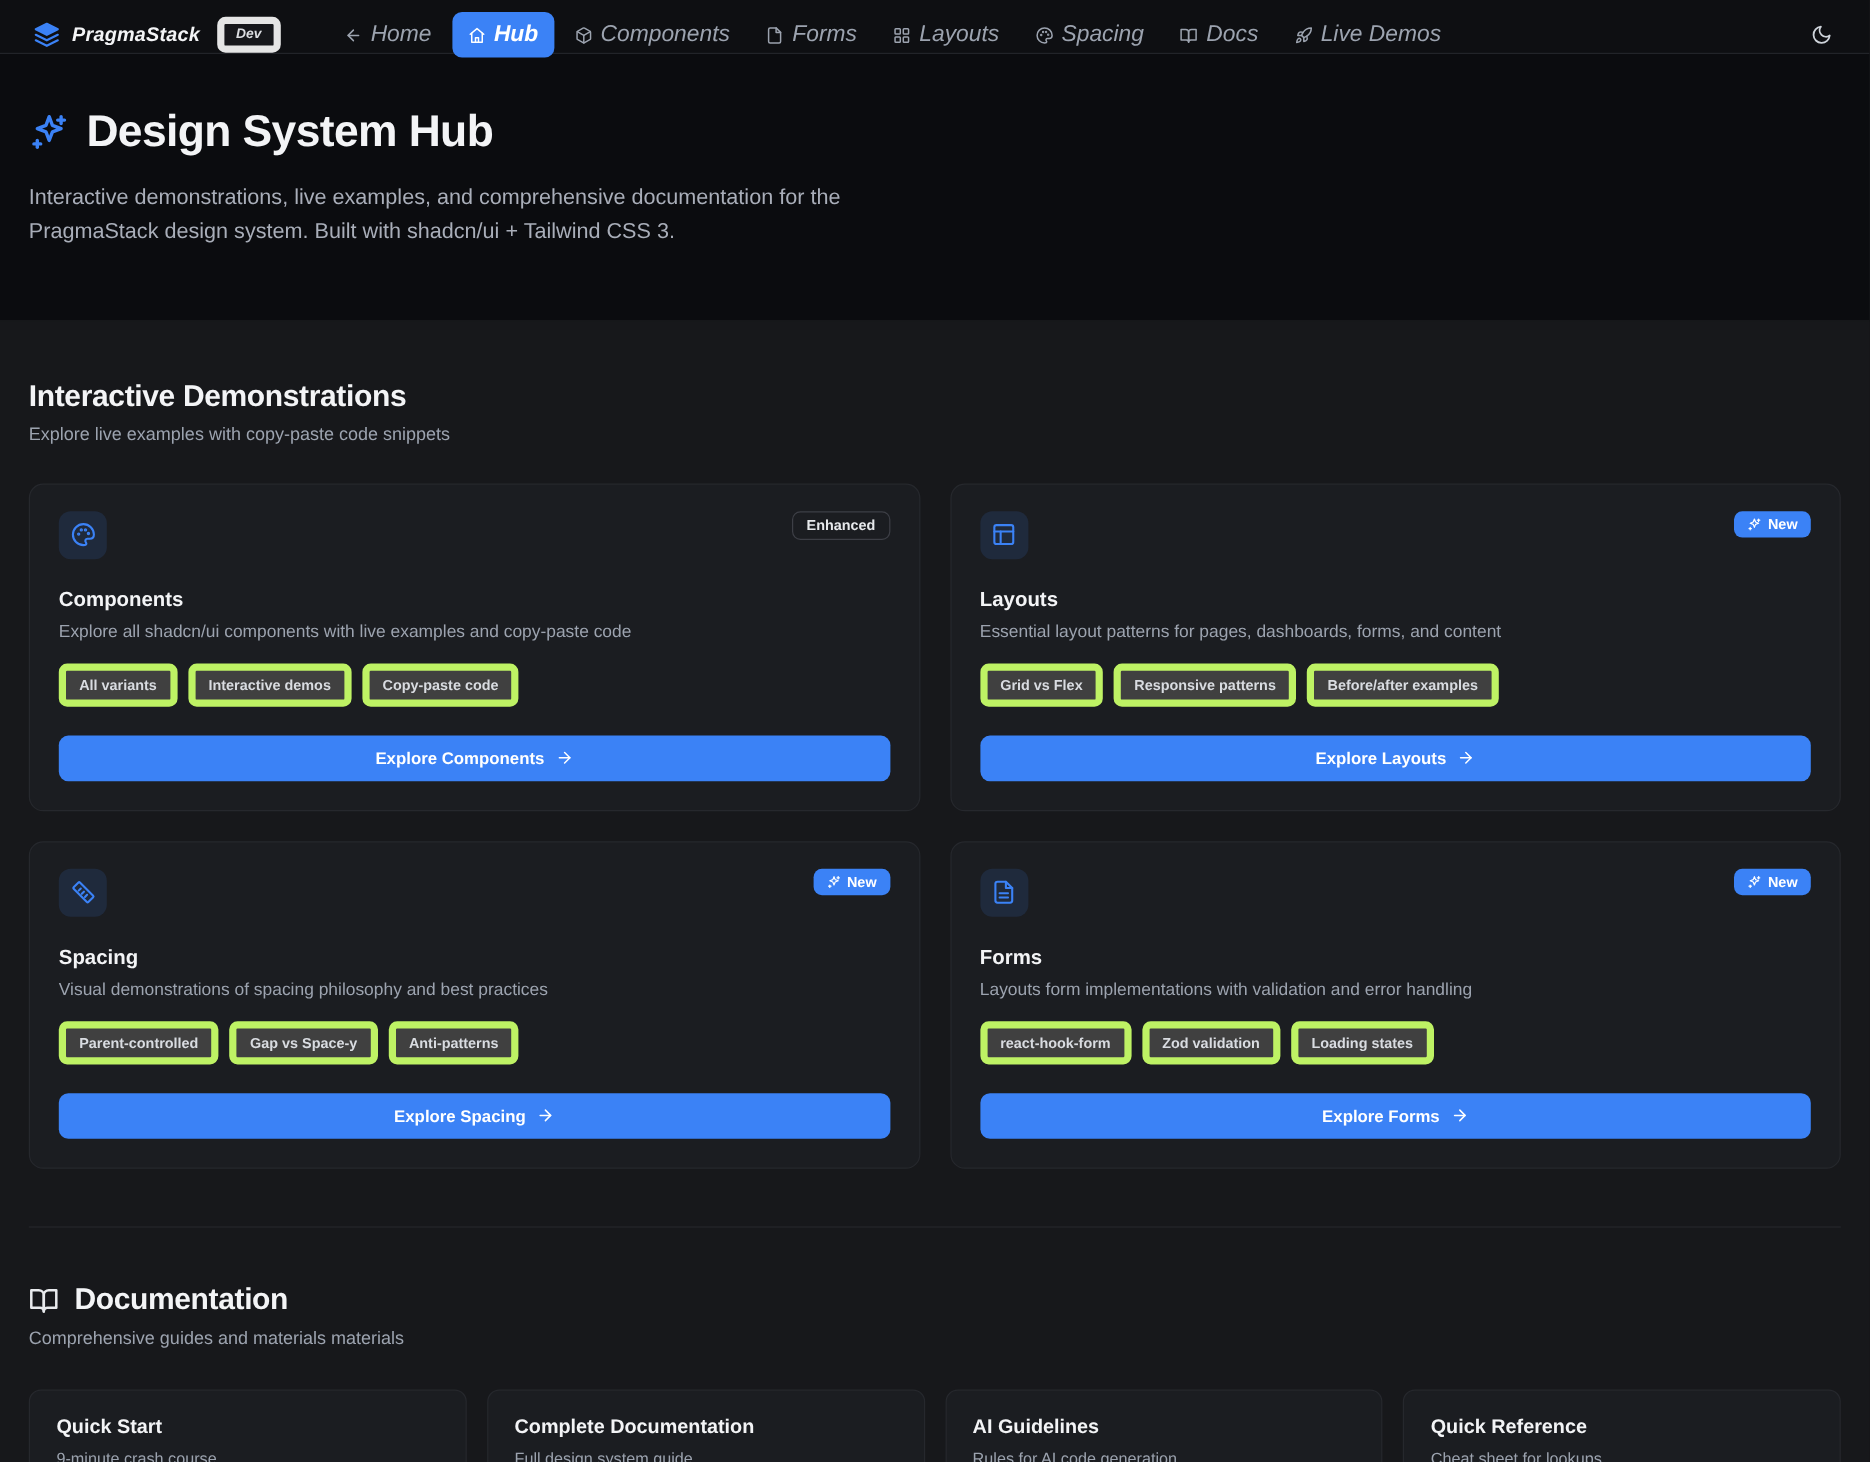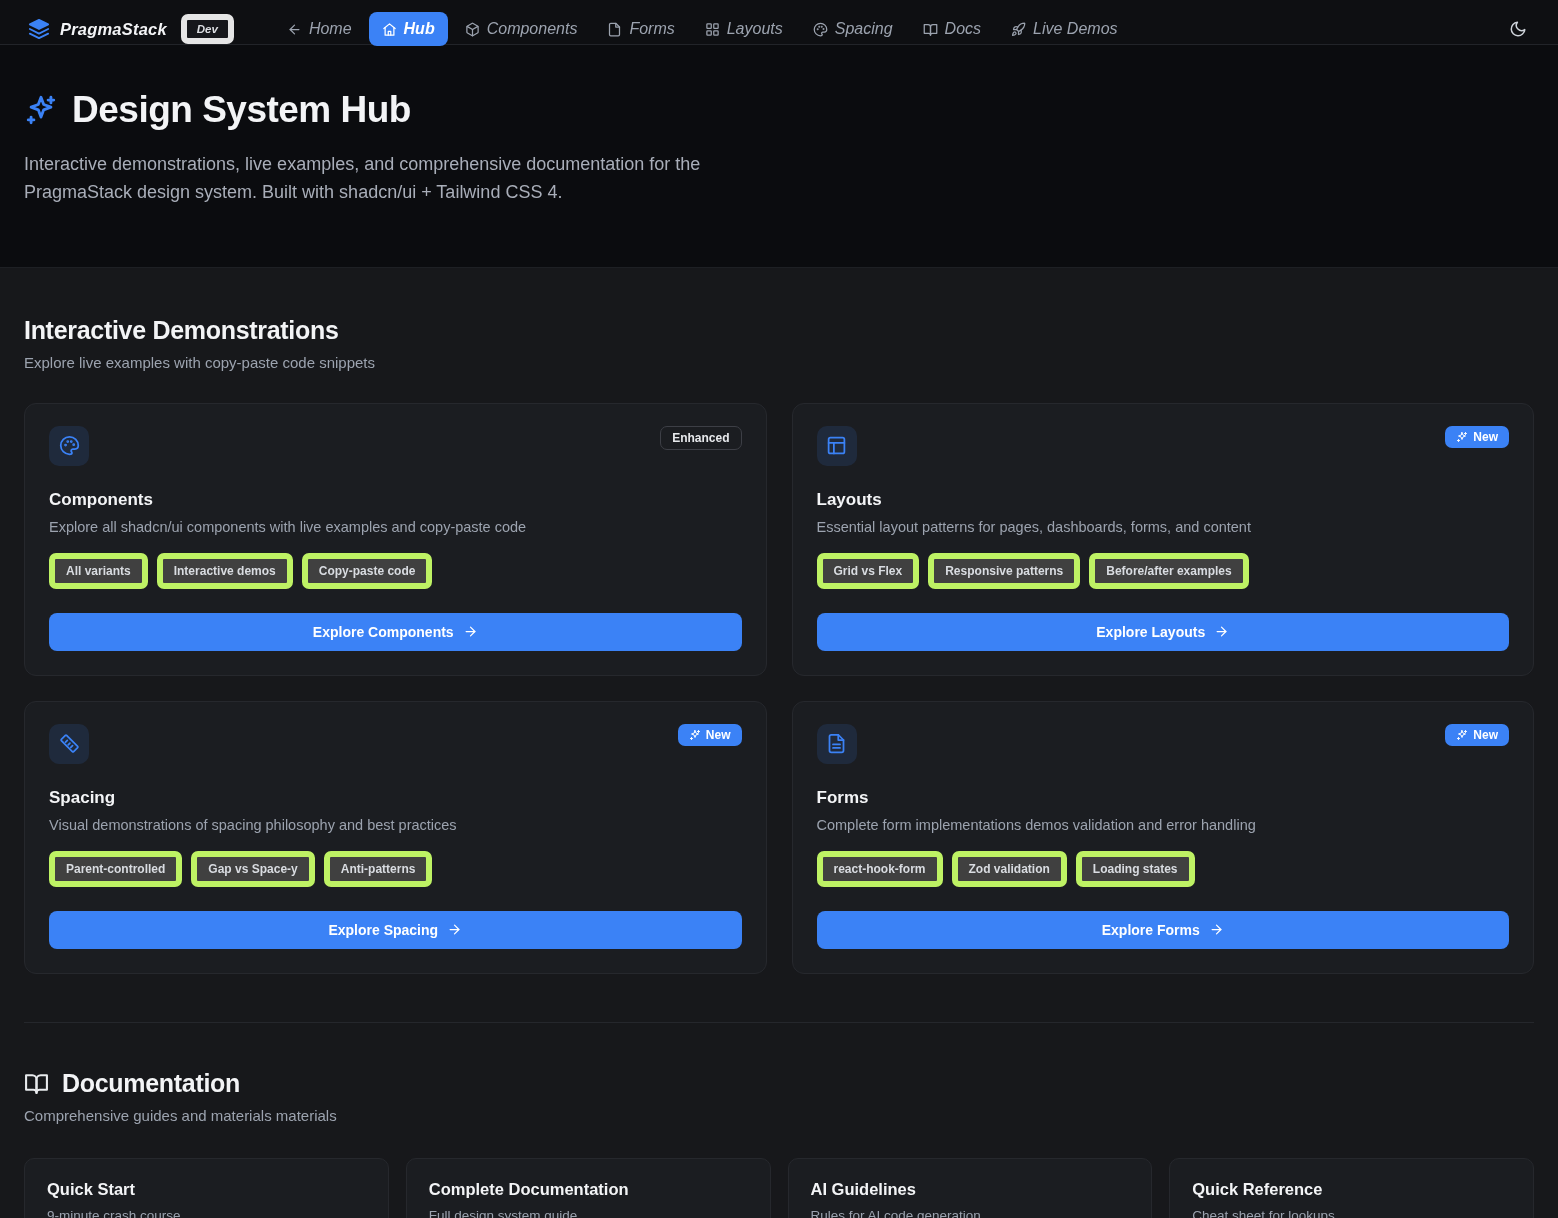--- a/index.html
+++ b/index.html
@@ -35,21 +35,21 @@
   .brand-name{font-size:16.5px;font-weight:700;letter-spacing:.2px;}
   .dev-badge{
     font-size:11.5px;font-weight:700;color:#dcdee2;
     border:6px solid #e5e5e5;background:#16171b;
     padding:3px 10px;border-radius:7px;margin-left:4px;
   }
   .nav-items{display:flex;align-items:center;gap:4px;margin-left:40px;}
   .nav-item{
     display:flex;align-items:center;gap:7px;
     padding:8px 13px;border-radius:8px;
-    color:#9ca3af;font-size:16px;font-weight:500;
+    color:#9ca3af;font-size:19px;font-weight:500;
     text-decoration:none;cursor:pointer;background:transparent;border:none;
     font-family:inherit;
   }
   .nav-item.active{background:var(--accent);color:#fff;font-weight:600;}
   .nav-icon{width:15px;height:15px;}
   .theme-toggle{
     width:36px;height:36px;border:none;background:transparent;color:#ced3da;
     display:flex;align-items:center;justify-content:center;cursor:pointer;border-radius:8px;
   }
   .theme-toggle .icon{width:18px;height:18px;}
@@ -233,21 +233,21 @@
         <svg viewBox="0 0 24 24" fill="none" stroke="currentColor" stroke-width="2" stroke-linecap="round" stroke-linejoin="round">
           <path d="M12 3l1.9 5.1L19 10l-5.1 1.9L12 17l-1.9-5.1L5 10l5.1-1.9Z"></path>
           <path d="M19 3v4"></path>
           <path d="M17 5h4"></path>
           <path d="M5 17v4"></path>
           <path d="M3 19h4"></path>
         </svg>
       </span>
     <h1>Design System Hub</h1>
   </div>
-  <p class="hero-subtitle">Interactive demonstrations, live examples, and comprehensive documentation for the PragmaStack design system. Built with shadcn/ui + Tailwind CSS 4.</p>
+  <p class="hero-subtitle">Interactive demonstrations, live examples, and comprehensive documentation for the PragmaStack design system. Built with shadcn/ui + Tailwind CSS 3.</p>
 </section>
 
 <main class="main">
 
   <section>
     <h2 class="section-title">Interactive Demonstrations</h2>
     <p class="section-subtitle">Explore live examples with copy-paste code snippets</p>
 
     <div class="card-grid">
 
@@ -388,21 +388,21 @@
                   <path d="M19 3v4"></path>
                   <path d="M17 5h4"></path>
                   <path d="M5 17v4"></path>
                   <path d="M3 19h4"></path>
                 </svg>
               </span>
             <span>New</span>
           </span>
         </div>
         <h3 class="card-title">Forms</h3>
-        <p class="card-desc">Complete form implementations demos validation and error handling</p>
+        <p class="card-desc">Layouts form implementations with validation and error handling</p>
         <div class="tags">
           <span class="tag">react-hook-form</span>
           <span class="tag">Zod validation</span>
           <span class="tag">Loading states</span>
         </div>
         <button class="explore-btn">
           <span>Explore Forms</span>
           <span class="icon">
               <svg viewBox="0 0 24 24" fill="none" stroke="currentColor" stroke-width="2" stroke-linecap="round" stroke-linejoin="round">
                 <path d="M5 12h14"></path>

